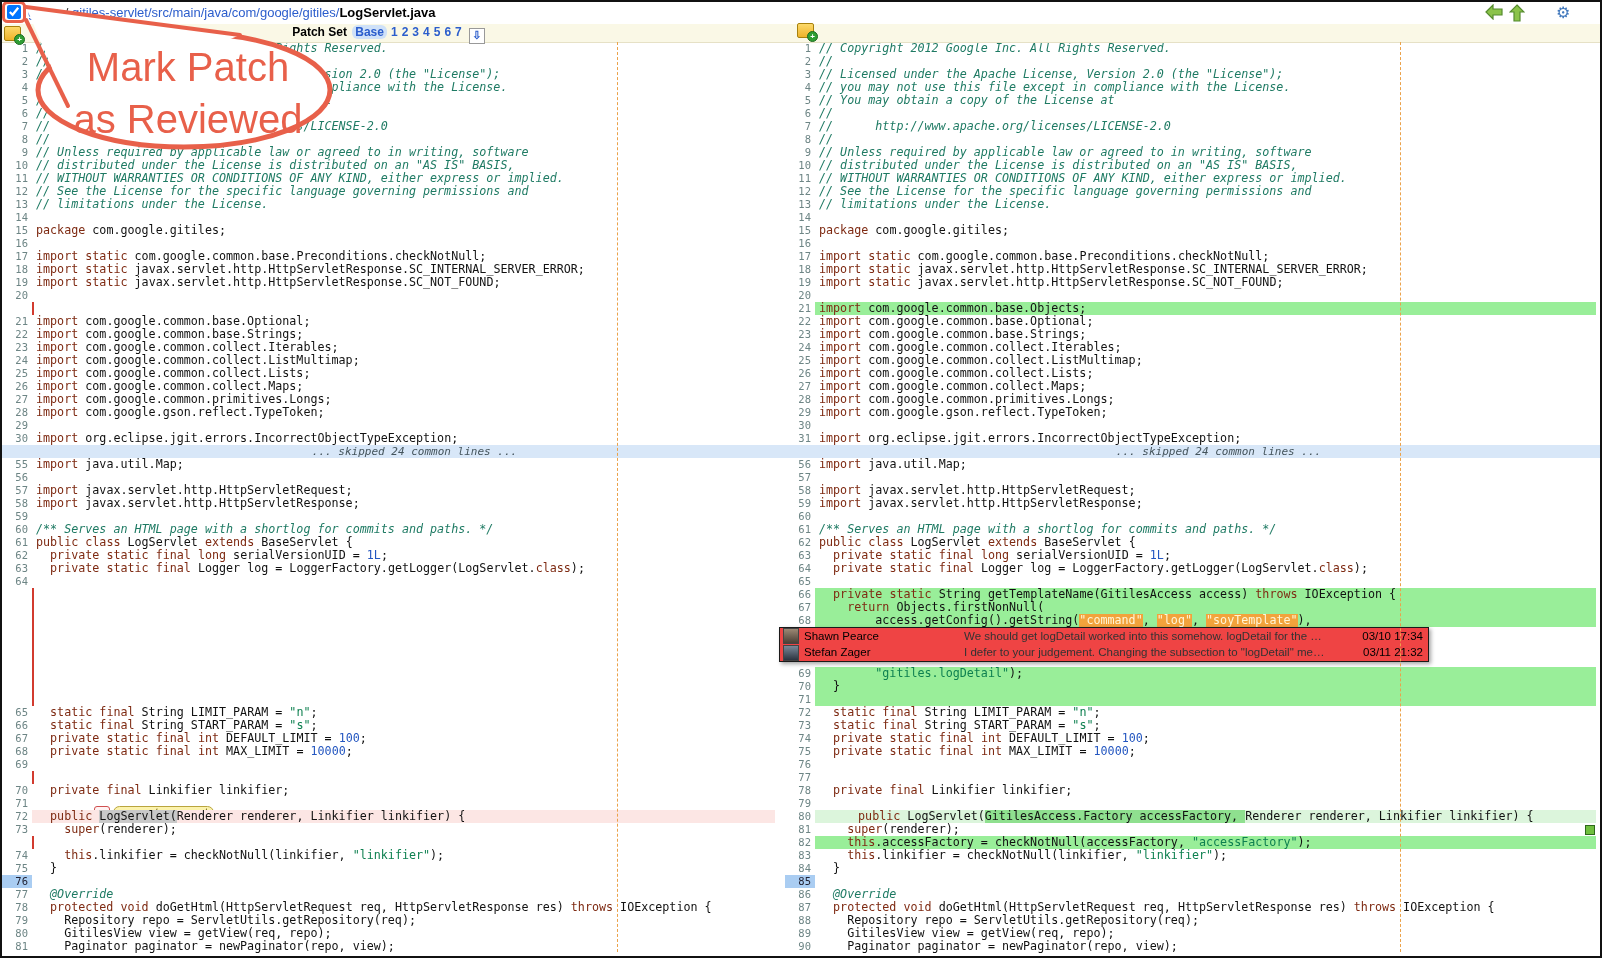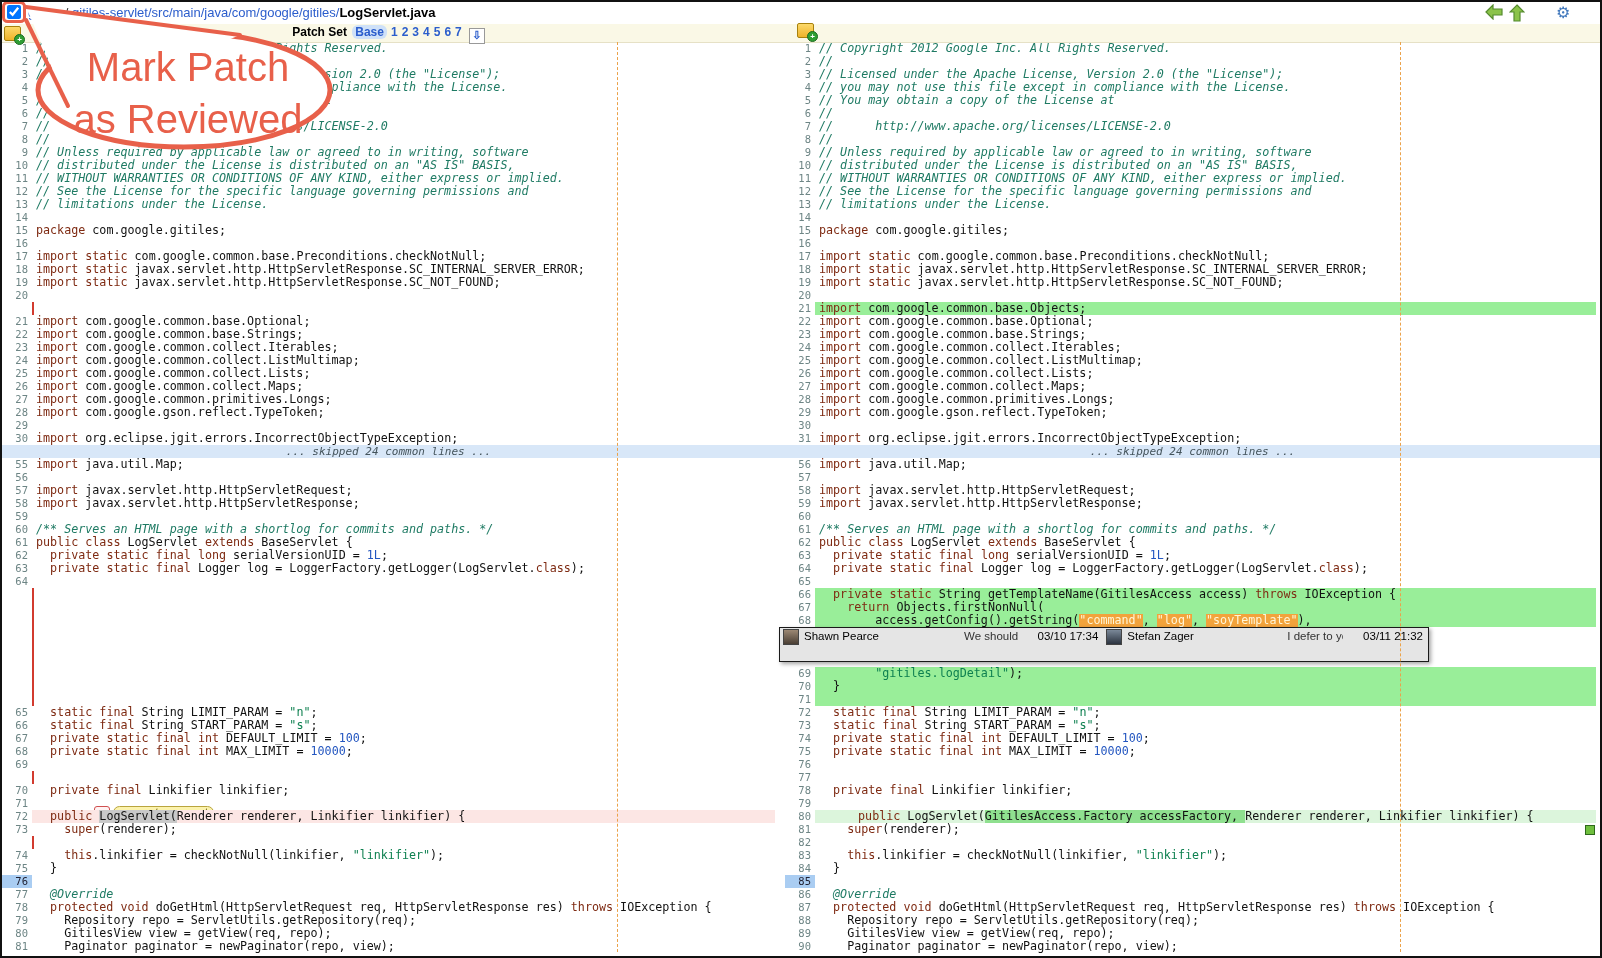--- a/index.html
+++ b/index.html
@@ -51,40 +51,40 @@
   .mo .str{color:#fff6d8;}
   .mg{background:#8fe08f;}
   .ms{background:#c9c9c9;}
   .com{color:#1e7a63;font-style:italic;}
   .ann{color:#1e7a63;font-style:italic;}
   .kwd{color:#7e2a12;}
   .str{color:#0e8050;}
   .lit{color:#2356c0;}
   .row.skip{background:#d8e7f8;position:relative;}
   .skiplab{position:absolute;top:0;height:13px;text-align:center;color:#44545c;
-           font:italic 11px/13px "DejaVu Sans Mono",monospace;}
+           font:italic 11px/13px "DejaVu Sans Mono",monospace;padding-left:26px;}
   .skiplab.lft{left:0;width:773px;}
   .skiplab.rgt{left:783px;width:815px;}
   .colmark{position:absolute;top:40px;bottom:4px;width:0;border-left:1px dashed #eba24a;
            z-index:5;font:11.7px "DejaVu Sans Mono",monospace;pointer-events:none;}
   .colmark.lft{left:calc(34px + 82.5ch);}
   .colmark.rgt{left:calc(817px + 82.5ch);}
   .edge{position:absolute;right:1px;top:2px;width:8px;height:8px;background:#6fbf3e;
         border:1px solid #2e681c;z-index:8;}
   
   .tipwrap{position:absolute;left:62px;top:1px;display:flex;gap:3px;align-items:center;
            height:28px;z-index:20;white-space:nowrap;}
   .bico{width:14px;height:11px;background:#fff2f2;border:1px solid #d05050;border-radius:3px;
         color:#cc3a3a;font:bold 7px/10px "Liberation Sans",sans-serif;text-align:center;}
   .pill{background:#fcf3ad;border:1px solid #b9a53e;border-radius:8px;padding:0 6px;
         font:italic 10px/11px "Liberation Sans",sans-serif;color:#5a4a00;}
   
-  .cbox{position:absolute;left:777px;top:0;width:650px;height:35px;background:#e5e5e5;
+  .cbox{position:absolute;left:777px;top:0;width:650px;height:35px;background:#ef4444;
         border:1px solid #1a1a1a;box-shadow:2px 2px 4px rgba(0,0,0,.35);z-index:30;
-        display:flex;flex-direction:row;font:11.5px "Liberation Sans",sans-serif;box-sizing:border-box;}
+        display:flex;flex-direction:column;font:11.5px "Liberation Sans",sans-serif;box-sizing:border-box;}
   .crow{display:flex;height:17px;line-height:17px;align-items:center;overflow:hidden;}
   .av{flex:none;width:14px;height:14px;margin:0 5px 0 3px;border:1px solid #444;}
   .av1{background:linear-gradient(#9c8874,#4a3f35);}
   .av2{background:linear-gradient(#7a8898,#2c3440);}
   .cname{flex:none;width:160px;color:#000;}
   .ctext{flex:1;color:#333;white-space:nowrap;overflow:hidden;}
   .ctime{flex:none;width:80px;text-align:right;padding-right:5px;color:#000;}
   
   .bubble{position:absolute;left:0;top:0;z-index:60;pointer-events:none;}
 </style>
@@ -167,21 +167,21 @@
       <div class="row"><div class="g">68</div><div class="c lc">  <span class="kwd">private</span> <span class="kwd">static</span> <span class="kwd">final</span> <span class="kwd">int</span> MAX_LIMIT = <span class="lit">10000</span>;</div><div class="gapcol"></div><div class="g">75</div><div class="c rc">  <span class="kwd">private</span> <span class="kwd">static</span> <span class="kwd">final</span> <span class="kwd">int</span> MAX_LIMIT = <span class="lit">10000</span>;</div></div>
       <div class="row"><div class="g">69</div><div class="c lc"></div><div class="gapcol"></div><div class="g">76</div><div class="c rc"></div></div>
       <div class="row"><div class="g"></div><div class="c lc fill"></div><div class="gapcol"></div><div class="g">77</div></div>
       <div class="row"><div class="g">70</div><div class="c lc">  <span class="kwd">private</span> <span class="kwd">final</span> Linkifier linkifier;</div><div class="gapcol"></div><div class="g">78</div><div class="c rc">  <span class="kwd">private</span> <span class="kwd">final</span> Linkifier linkifier;</div></div>
       <div class="row"><div class="g">71</div><div class="c lc"><span class="tipwrap">
             <span class="bico">···</span>
             <span class="pill">press c to comment</span>
           </span></div><div class="gapcol"></div><div class="g">79</div><div class="c rc"></div></div>
       <div class="row"><div class="g">72</div><div class="c lc rep">  <span class="kwd">public</span> <span class="ms">LogServlet(</span>Renderer renderer, Linkifier linkifier) {</div><div class="gapcol"></div><div class="g">80</div><div class="c rc addl">  <span class="kwd">public</span> LogServlet(<span class="mg">GitilesAccess.Factory accessFactory, </span>Renderer renderer, Linkifier linkifier) {</div></div>
       <div class="row"><div class="g">73</div><div class="c lc">    <span class="kwd">super</span>(renderer);</div><div class="gapcol"></div><div class="g">81</div><div class="c rc">    <span class="kwd">super</span>(renderer);<div class="edge"></div></div></div>
-      <div class="row"><div class="g"></div><div class="c lc fill"></div><div class="gapcol"></div><div class="g">82</div></div>
+      <div class="row"><div class="g"></div><div class="c lc fill"></div><div class="gapcol"></div><div class="g">82</div><div class="c rc add">    <span class="kwd">this</span>.accessFactory = checkNotNull(accessFactory, <span class="str">"accessFactory"</span>);</div></div>
       <div class="row"><div class="g">74</div><div class="c lc">    <span class="kwd">this</span>.linkifier = checkNotNull(linkifier, <span class="str">"linkifier"</span>);</div><div class="gapcol"></div><div class="g">83</div><div class="c rc">    <span class="kwd">this</span>.linkifier = checkNotNull(linkifier, <span class="str">"linkifier"</span>);</div></div>
       <div class="row"><div class="g">75</div><div class="c lc">  }</div><div class="gapcol"></div><div class="g">84</div><div class="c rc">  }</div></div>
       <div class="row"><div class="g sel">76</div><div class="c lc"></div><div class="gapcol"></div><div class="g sel">85</div><div class="c rc"></div></div>
       <div class="row"><div class="g">77</div><div class="c lc">  <span class="ann">@Override</span></div><div class="gapcol"></div><div class="g">86</div><div class="c rc">  <span class="ann">@Override</span></div></div>
       <div class="row"><div class="g">78</div><div class="c lc">  <span class="kwd">protected</span> <span class="kwd">void</span> doGetHtml(HttpServletRequest req, HttpServletResponse res) <span class="kwd">throws</span> IOException {</div><div class="gapcol"></div><div class="g">87</div><div class="c rc">  <span class="kwd">protected</span> <span class="kwd">void</span> doGetHtml(HttpServletRequest req, HttpServletResponse res) <span class="kwd">throws</span> IOException {</div></div>
       <div class="row"><div class="g">79</div><div class="c lc">    Repository repo = ServletUtils.getRepository(req);</div><div class="gapcol"></div><div class="g">88</div><div class="c rc">    Repository repo = ServletUtils.getRepository(req);</div></div>
       <div class="row"><div class="g">80</div><div class="c lc">    GitilesView view = getView(req, repo);</div><div class="gapcol"></div><div class="g">89</div><div class="c rc">    GitilesView view = getView(req, repo);</div></div>
       <div class="row"><div class="g">81</div><div class="c lc">    Paginator paginator = newPaginator(repo, view);</div><div class="gapcol"></div><div class="g">90</div><div class="c rc">    Paginator paginator = newPaginator(repo, view);</div></div>
     </div>
 

